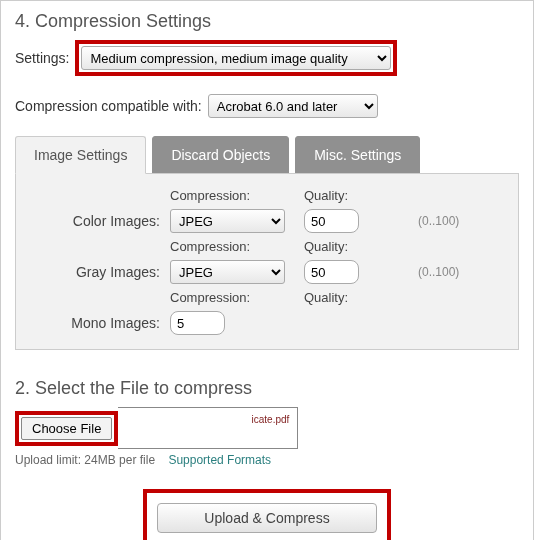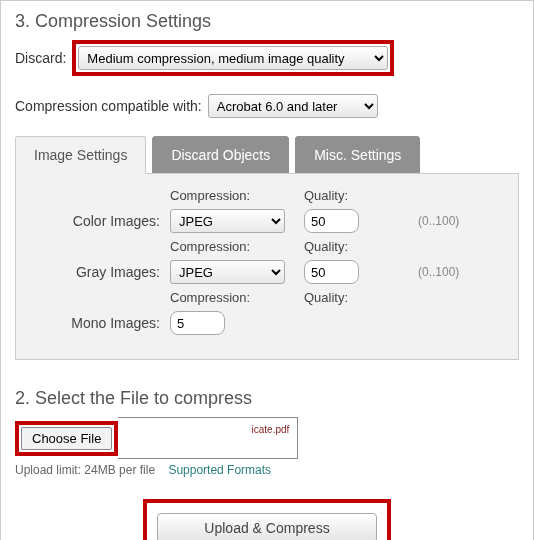--- a/index.html
+++ b/index.html
@@ -74,21 +74,21 @@
     z-index: 2;
   }
   .tab.inactive {
     background: #909090;
     color: #fff;
     border: 1px solid #909090;
   }
   .tab-panel {
     border: 1px solid #ccc;
     background: #f2f2f2;
-    padding: 14px 10px 24px 10px;
+    padding: 14px 10px 14px 10px;
     margin-top: -5px;
     position: relative;
     z-index: 1;
   }
   .settings-grid {
     display: grid;
     grid-template-columns: 140px 130px 110px auto;
     row-gap: 6px;
     column-gap: 4px;
     align-items: center;
@@ -175,24 +175,24 @@
     text-decoration: none;
     margin-top: 4px;
     padding-right: 30px;
   }
 </style>
 </head>
 <body>
 
 <div class="page">
 
-  <div class="heading">3. Compression Settings</div>
+  <div class="heading">4. Compression Settings</div>
 
   <div class="row">
-    <span>Discard:</span>
+    <span>Settings:</span>
     <span class="red-box preset-red">
       <select>
         <option>Medium compression, medium image quality</option>
       </select>
     </span>
   </div>
 
   <div class="row">
     <span>Compression compatible with:</span>
     <select style="width:170px;">

